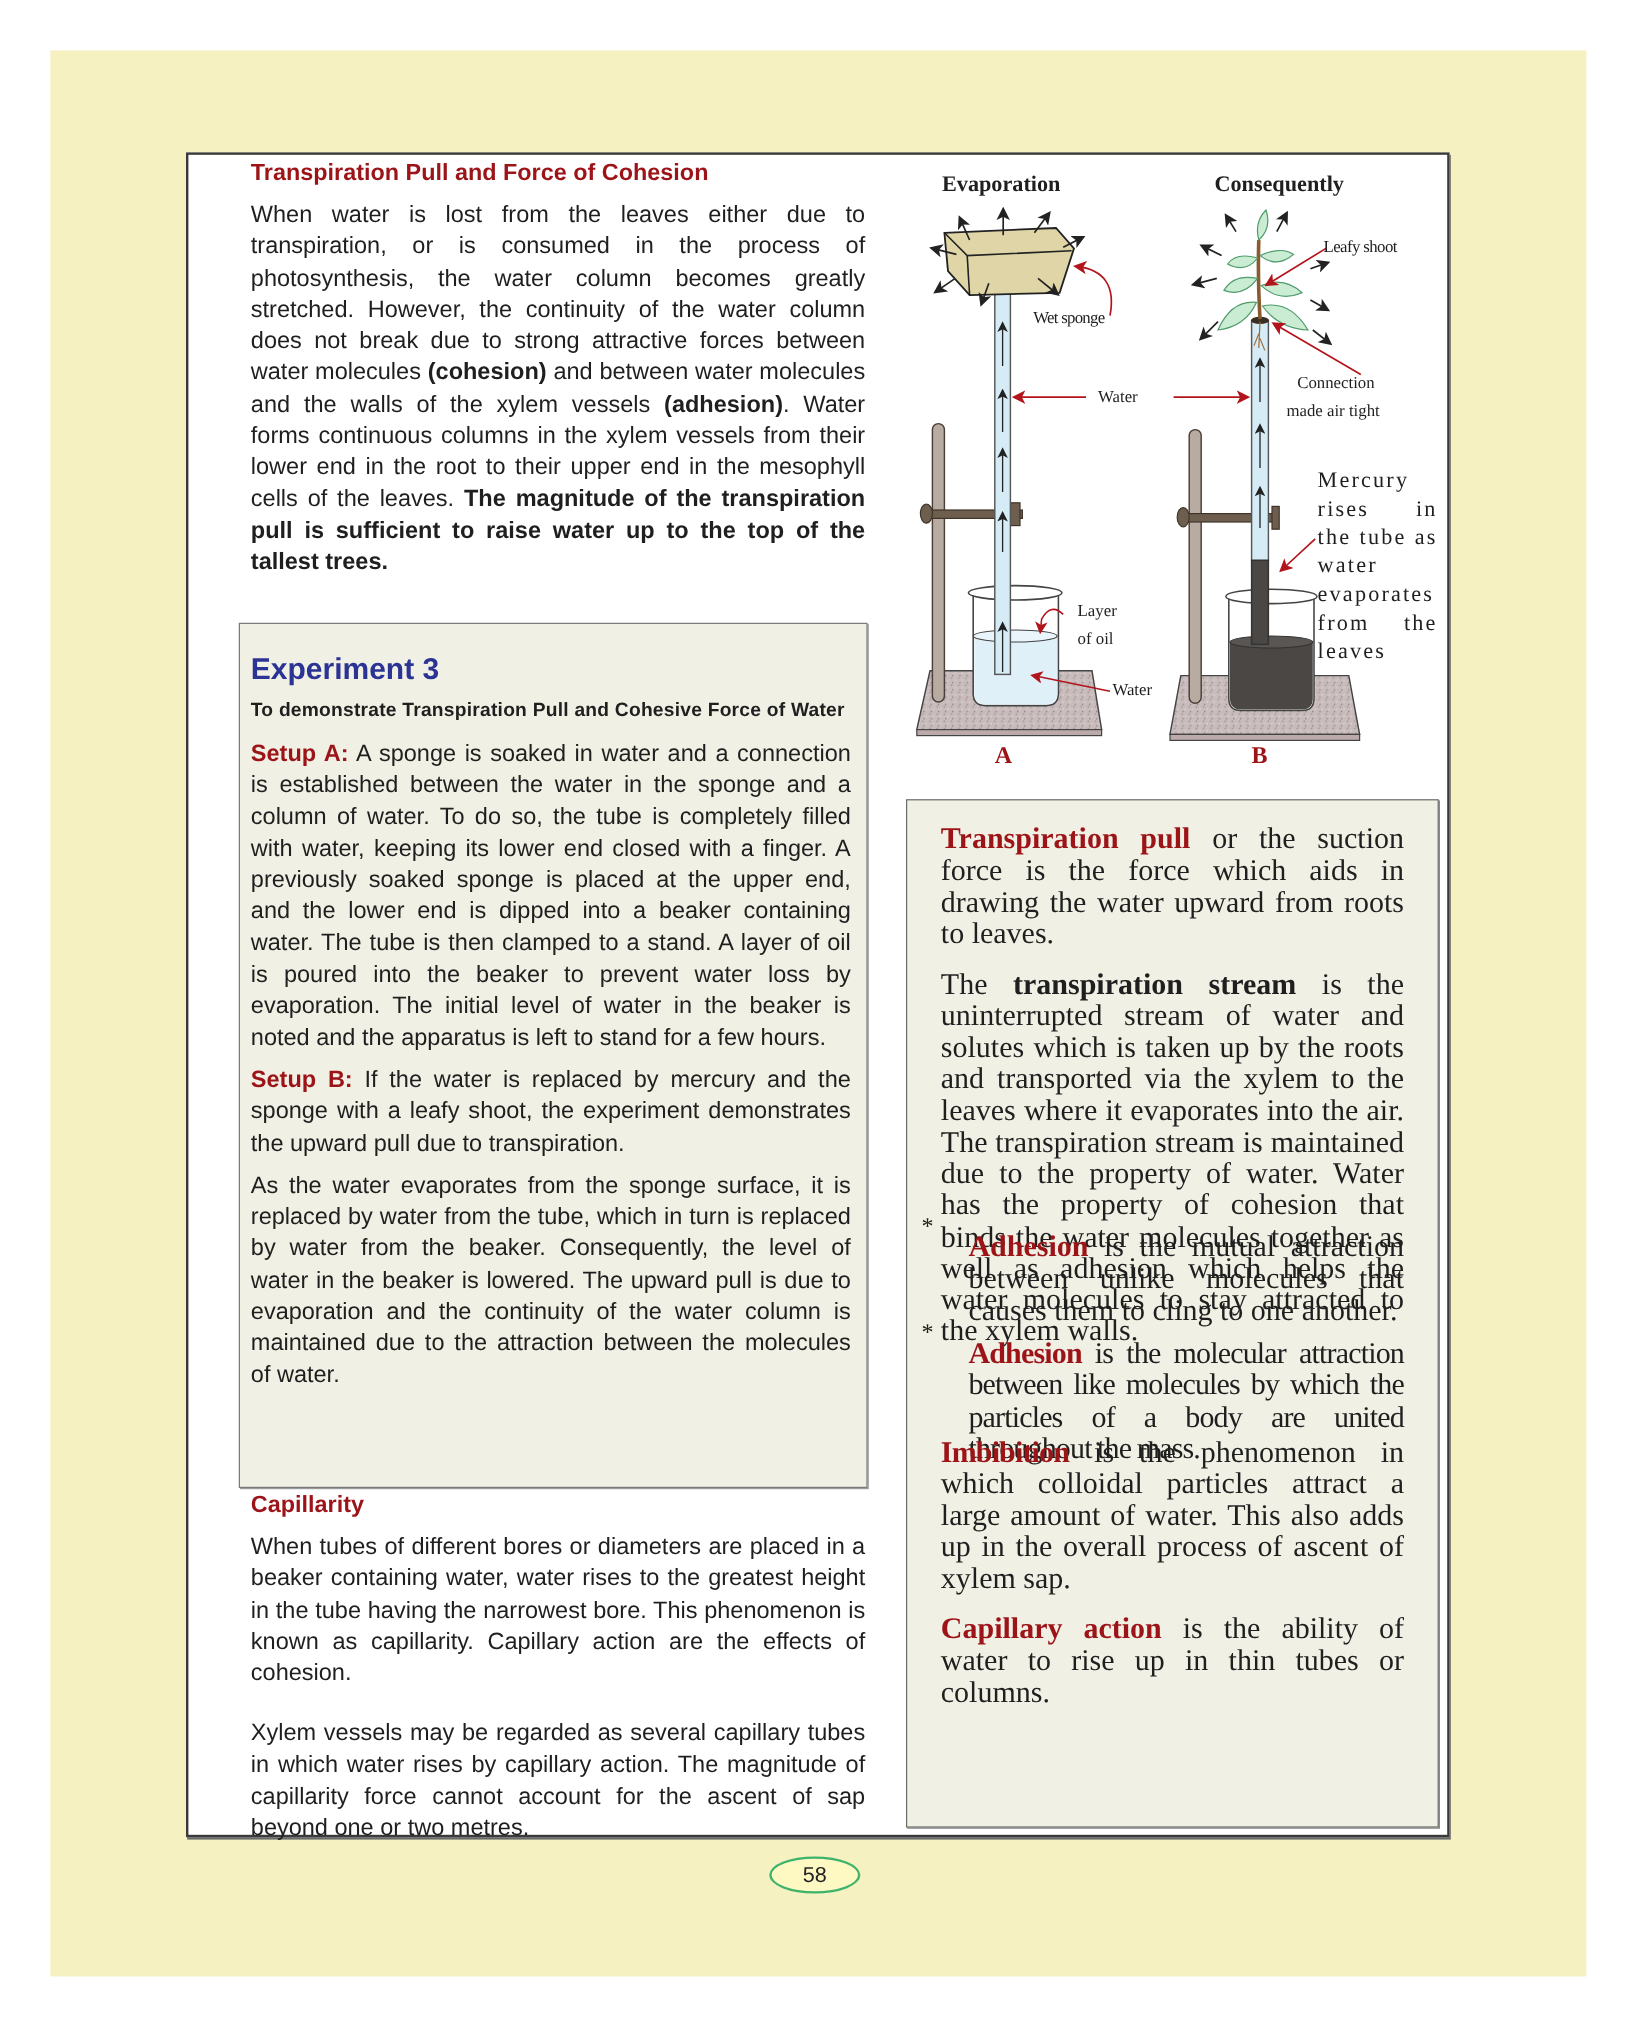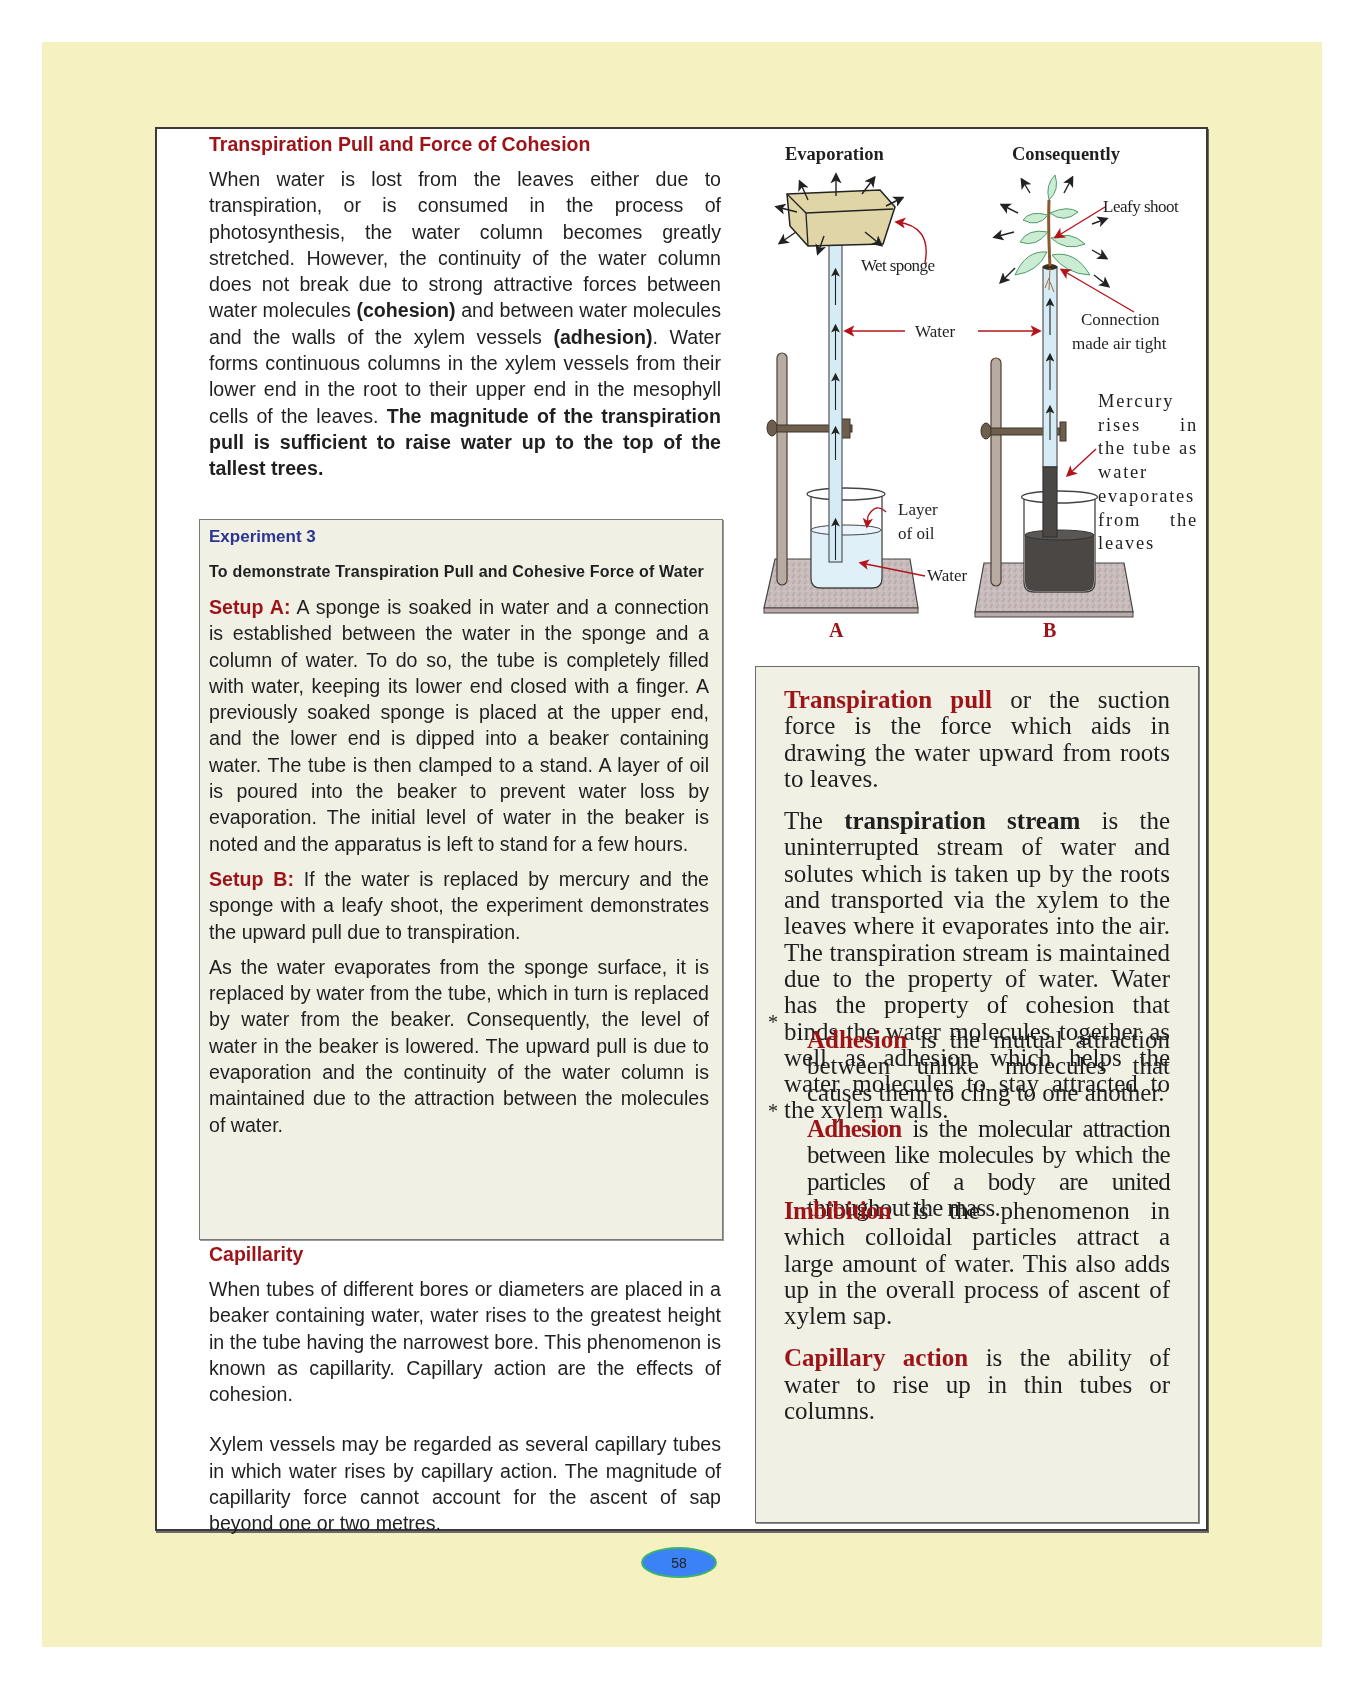--- a/index.html
+++ b/index.html
@@ -15,41 +15,41 @@
   .red{color:#9c1318;font-weight:bold;}
   .blue{color:#2b3394;font-weight:bold;}
   .exp{position:absolute;left:199px;top:519px;width:524px;height:721px;background:#f0f0e4;border:1.5px solid #7a7a7a;box-shadow:1px 1px 0 #9a9a9a;box-sizing:border-box;}
   .rbox{position:absolute;left:755px;top:666px;width:444px;height:857px;background:#f0f0e4;border:1.5px solid #6a6a6a;box-shadow:1px 1px 0 #8a8a8a;box-sizing:border-box;}
   .rcol{position:absolute;left:768px;width:418px;}
   .p-right{font-size:25px;line-height:26.3px;text-align:justify;margin:16px;}
   .p-tight{letter-spacing:-0.7px;word-spacing:-1px;}
   .bullet{position:absolute;left:768px;width:418px;}
   .bullet .star{position:absolute;left:0;top:0;font-size:20px;}
   .bullet .btext{margin-left:39px;}
-  .pill{position:absolute;left:641px;top:1547px;width:76px;height:31px;border:2px solid #3db36b;border-radius:50%;background:#3b82f6;box-sizing:border-box;display:flex;align-items:center;justify-content:center;font-family:"Liberation Sans","DejaVu Sans",sans-serif;font-size:14px;color:#222;}
+  .pill{position:absolute;left:641px;top:1547px;width:76px;height:31px;border:2px solid #3db36b;border-radius:50%;background:#fef9c3;box-sizing:border-box;display:flex;align-items:center;justify-content:center;font-family:"Liberation Sans","DejaVu Sans",sans-serif;font-size:18px;color:#222;}
   .diag{position:absolute;left:0;top:0;width:1366px;height:1690px;pointer-events:none;}
-  .dlabel{position:absolute;font-family:"Liberation Serif","DejaVu Serif",serif;font-size:17px;color:#1f1f1f;line-height:23px;white-space:nowrap;}
+  .dlabel{position:absolute;font-family:"Liberation Serif","DejaVu Serif",serif;font-size:14px;color:#1f1f1f;line-height:23px;white-space:nowrap;}
   .dtitle{font-weight:bold;font-size:18.5px;}
   .dletter{color:#9c1318;font-weight:bold;font-size:20px;}
   .mercury{font-size:18.5px;line-height:23.7px;width:100px;text-align:justify;white-space:normal;letter-spacing:1.8px;}
 </style>
 </head>
 <body>
 
 <div class="bg"></div>
 <div class="frame"></div>
 
 <div class="lcol sans" style="top:131px;">
   <div class="h-red">Transpiration Pull and Force of Cohesion</div>
   <p class="p-left" style="margin-top:9px;"><span>When water is lost from the leaves either due to transpiration, or is consumed in the process of photosynthesis, the water column becomes greatly stretched. However, the continuity of the water column does not break due to strong attractive forces between water molecules </span><span class="b">(cohesion)</span><span> and between water molecules and the walls of the xylem vessels </span><span class="b">(adhesion)</span><span>. Water forms continuous columns in the xylem vessels from their lower end in the root to their upper end in the mesophyll cells of the leaves. </span><span class="b">The magnitude of the transpiration pull is sufficient to raise water up to the top of the tallest trees.</span></p>
 </div>
 
 <div class="exp"></div>
 <div class="lcol sans" style="top:524px;width:500px;">
-  <div class="blue" style="font-size:17px;line-height:26px;">Experiment 3</div>
+  <div class="blue" style="font-size:25px;line-height:26px;margin-top:21px;">Experiment 3</div>
   <div class="b" style="font-size:16px;line-height:26px;margin-top:9px;text-align:justify;letter-spacing:0.2px;">To demonstrate Transpiration Pull and Cohesive Force of Water</div>
   <p class="p-left" style="margin-top:9px;"><span class="red">Setup A:</span><span> A sponge is soaked in water and a connection is established between the water in the sponge and a column of water. To do so, the tube is completely filled with water, keeping its lower end closed with a finger. A previously soaked sponge is placed at the upper end, and the lower end is dipped into a beaker containing water. The tube is then clamped to a stand. A layer of oil is poured into the beaker to prevent water loss by evaporation. The initial level of water in the beaker is noted and the apparatus is left to stand for a few hours.</span></p>
   <p class="p-left" style="margin-top:9px;"><span class="red">Setup B:</span><span> If the water is replaced by mercury and the sponge with a leafy shoot, the experiment demonstrates the upward pull due to transpiration.</span></p>
   <p class="p-left" style="margin-top:9px;">As the water evaporates from the sponge surface, it is replaced by water from the tube, which in turn is replaced by water from the beaker. Consequently, the level of water in the beaker is lowered. The upward pull is due to evaporation and the continuity of the water column is maintained due to the attraction between the molecules of water.</p>
 </div>
 
 <div class="lcol sans" style="top:1241px;">
   <div class="h-red">Capillarity</div>
   <p class="p-left" style="margin-top:9px;">When tubes of different bores or diameters are placed in a beaker containing water, water rises to the greatest height in the tube having the narrowest bore. This phenomenon is known as capillarity. Capillary action are the effects of cohesion.</p>
   <p class="p-left" style="margin-top:24px;">Xylem vessels may be regarded as several capillary tubes in which water rises by capillary action. The magnitude of capillarity force cannot account for the ascent of sap beyond one or two metres.</p>

